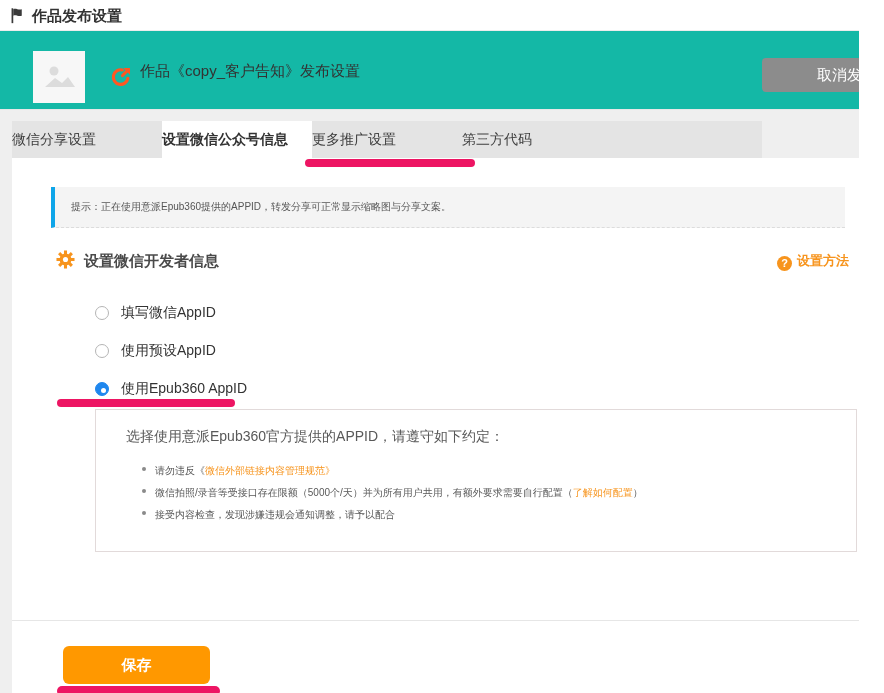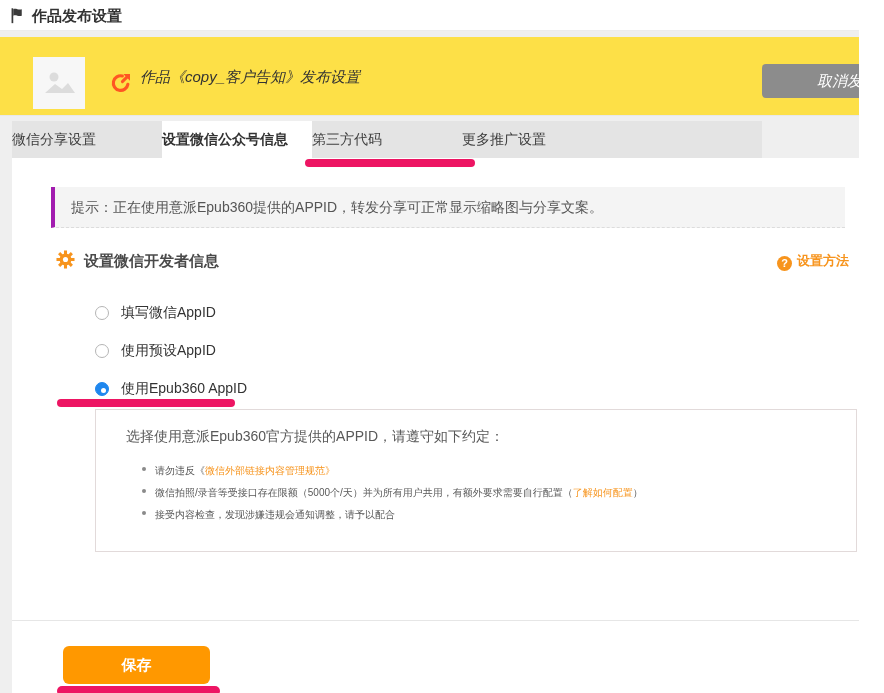--- a/index.html
+++ b/index.html
@@ -5,21 +5,21 @@
   * { margin:0; padding:0; box-sizing:border-box; }
   html,body { font-family:"Liberation Sans","DejaVu Sans",sans-serif; }
   .stage { position:relative; width:859px; height:693px; background:#efefef; overflow:hidden; }
 
   
   .top-bar { position:absolute; left:0; top:0; width:884px; height:31px; background:#fff; border-bottom:1px solid #ececec; }
   .top-bar .flag { position:absolute; left:9px; top:7px; width:17px; height:17px; }
   .top-bar .title { position:absolute; left:32px; top:0; line-height:31px; font-size:15px; font-weight:bold; color:#333; }
 
   
-  .pub-header { position:absolute; left:0; top:37px; width:884px; height:79px; background:#fde047; border-bottom:1px solid #e8e8e8;font-style:italic; }
+  .pub-header { position:absolute; left:0; top:31px; width:884px; height:79px; background:#14b8a6; border-bottom:1px solid #e8e8e8; }
   .avatar { position:absolute; left:33px; top:20px; width:52px; height:52px; background:#f7f7f7; }
   .share-ic { position:absolute; left:110px; top:35px; width:22px; height:22px; }
   .pub-title { position:absolute; left:140px; top:0; line-height:79px; font-size:15px; color:#333; }
   .cancel-btn { position:absolute; right:0; top:27px; width:122px; height:34px; background:#8c8c8c; color:#fff;
                 font-size:15px; text-align:center; line-height:34px; border-radius:4px; cursor:pointer;padding-left:48px; }
 
   
   .tabstrip { position:absolute; left:12px; top:121px; width:750px; height:37px; background:#e4e4e4; display:flex; }
   .tab { width:150px; height:37px; line-height:37px; text-align:left; font-size:14px; color:#3d3d3d; cursor:pointer; }
   .tab.active { background:#fff; font-weight:bold; color:#333; }
@@ -30,22 +30,22 @@
   .divider { position:absolute; left:12px; top:620px; width:872px; height:1px; background:#e6e6e6; }
 
   
   .hl { position:absolute; background:#ed1563; border-radius:5px; }
   .hl-tab   { left:305px; top:159px; width:170px; height:8px; }
   .hl-radio { left:57px;  top:399px; width:178px; height:8px; }
   .hl-save  { left:57px;  top:686px; width:163px; height:10px; }
 
   
   .notice { position:absolute; left:51px; top:187px; width:794px; height:41px; background:#f4f4f4;
-            border-left:4px solid #a21caf; border-bottom:1px dashed #dcdcdc;
-            font-size:14px; color:#555; line-height:40px; padding-left:16px; }
+            border-left:4px solid #0ea5e9; border-bottom:1px dashed #dcdcdc;
+            font-size:10px; color:#555; line-height:40px; padding-left:16px; }
 
   
   .gear-ic { position:absolute; left:56px; top:250px; width:19px; height:19px; }
   .section-title { position:absolute; left:84px; top:252px; font-size:15px; font-weight:600; color:#4a4a4a; }
   .help { position:absolute; right:10px; top:252px; height:17px; font-size:13px; font-weight:bold; color:#f7941d; cursor:pointer; }
   .help .q { display:inline-block; width:15px; height:15px; margin-right:5px; background:#f7941d; color:#fff;
              border-radius:50%; text-align:center; line-height:15px; font-size:11px; vertical-align:-2px; }
 
   
   .radio-row { position:absolute; left:95px; height:20px; display:flex; align-items:center; cursor:pointer; }
@@ -92,22 +92,22 @@
       <path d="M13.5 10.5 L19.5 4.5" fill="none" stroke="#ff5722" stroke-width="3.2" stroke-linecap="round"></path>
       <path d="M14.5 2.2 H21.8 V9.5 z" fill="#ff5722"></path>
     </svg>
     <div class="pub-title">作品《copy_客户告知》发布设置</div>
     <div class="cancel-btn">取消发布</div>
   </div>
 
   <div class="tabstrip">
     <div class="tab">微信分享设置</div>
     <div class="tab active">设置微信公众号信息</div>
+    <div class="tab">更多推广设置</div>
     <div class="tab">第三方代码</div>
-    <div class="tab">更多推广设置</div>
   </div>
 
   <div class="panel"></div>
   <div class="divider"></div>
   <div class="bottom-bar"></div>
 
   <div class="notice">提示：正在使用意派Epub360提供的APPID，转发分享可正常显示缩略图与分享文案。</div>
 
   <svg class="gear-ic" viewBox="0 0 20 20">
     <g fill="#f7941d">

